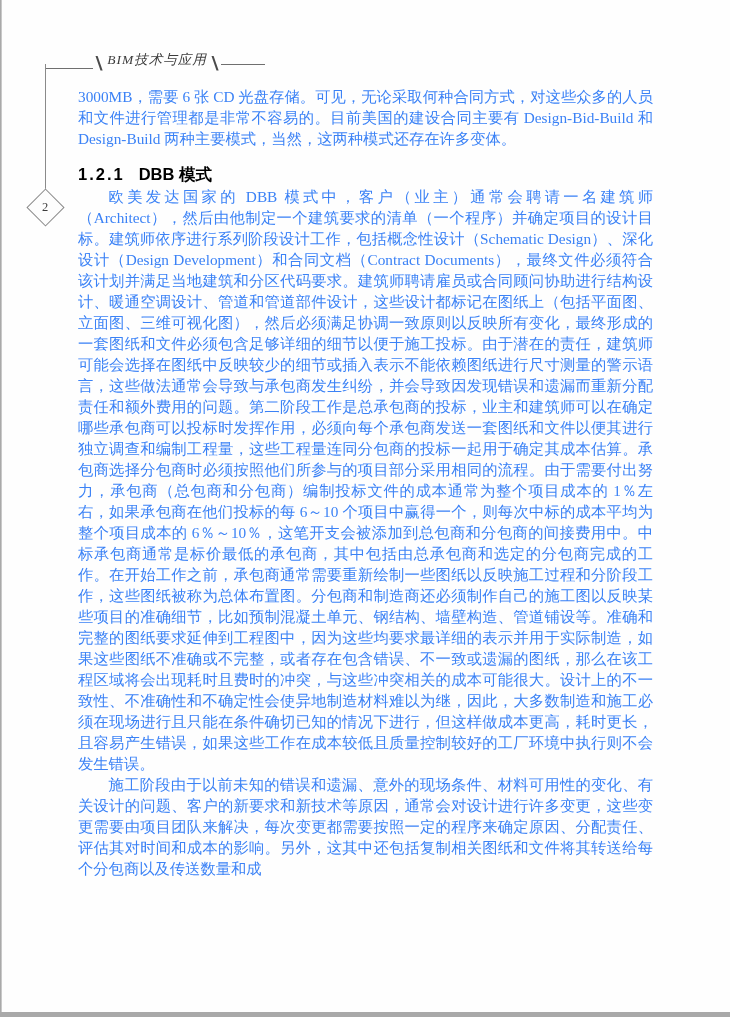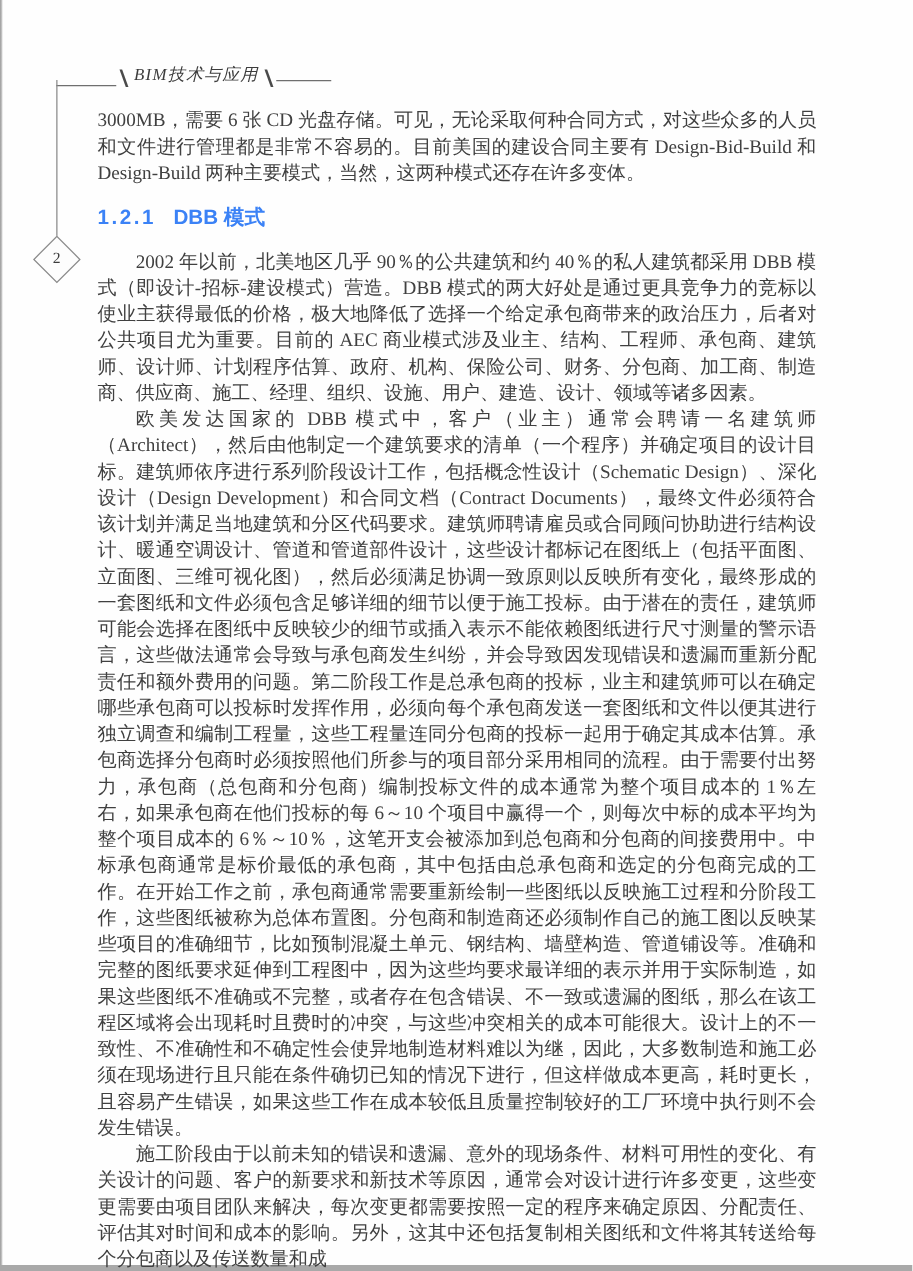--- a/index.html
+++ b/index.html
@@ -97,32 +97,32 @@
     position: absolute;
     left: 78px; top: 86px;
     width: 575px;
   }
   .para {
     margin: 0;
     font-size: 15.3px;
     line-height: 21px;
     text-align: justify;
     text-align-last: left;
-    color: #404040;
+    color: #3b82f6;
   }
   .para.indent {
     text-indent: 2em;
   }
   .section-heading {
-    margin: 14px 0 14px 0;
+    margin: 14px 0 1px 0;
     font-family: "Liberation Sans", sans-serif;
     font-weight: bold;
     font-size: 16.5px;
     line-height: 22px;
-    color: #3b82f6;
+    color: #000000;
   }
   .heading-number {
     letter-spacing: 2px;
     margin-right: 14px;
   }
 </style>
 </head>
 <body>
 
 <div class="page-left-edge"></div>
@@ -139,16 +139,15 @@
 <div class="margin-line"></div>
 <div class="page-number-diamond">
   <span class="page-number">2</span>
 </div>
 
 <div class="text-column">
   <p class="para">3000MB，需要 6 张 CD 光盘存储。可见，无论采取何种合同方式，对这些众多的人员和文件进行管理都是非常不容易的。目前美国的建设合同主要有 Design-Bid-Build 和 Design-Build 两种主要模式，当然，这两种模式还存在许多变体。</p>
   <h3 class="section-heading">
     <span class="heading-number">1.2.1</span><span>DBB 模式</span>
   </h3>
-  <p class="para indent">2002 年以前，北美地区几乎 90％的公共建筑和约 40％的私人建筑都采用 DBB 模式（即设计-招标-建设模式）营造。DBB 模式的两大好处是通过更具竞争力的竞标以使业主获得最低的价格，极大地降低了选择一个给定承包商带来的政治压力，后者对公共项目尤为重要。目前的 AEC 商业模式涉及业主、结构、工程师、承包商、建筑师、设计师、计划程序估算、政府、机构、保险公司、财务、分包商、加工商、制造商、供应商、施工、经理、组织、设施、用户、建造、设计、领域等诸多因素。</p>
   <p class="para indent">欧美发达国家的 DBB 模式中，客户（业主）通常会聘请一名建筑师（Architect），然后由他制定一个建筑要求的清单（一个程序）并确定项目的设计目标。建筑师依序进行系列阶段设计工作，包括概念性设计（Schematic Design）、深化设计（Design Development）和合同文档（Contract Documents），最终文件必须符合该计划并满足当地建筑和分区代码要求。建筑师聘请雇员或合同顾问协助进行结构设计、暖通空调设计、管道和管道部件设计，这些设计都标记在图纸上（包括平面图、立面图、三维可视化图），然后必须满足协调一致原则以反映所有变化，最终形成的一套图纸和文件必须包含足够详细的细节以便于施工投标。由于潜在的责任，建筑师可能会选择在图纸中反映较少的细节或插入表示不能依赖图纸进行尺寸测量的警示语言，这些做法通常会导致与承包商发生纠纷，并会导致因发现错误和遗漏而重新分配责任和额外费用的问题。第二阶段工作是总承包商的投标，业主和建筑师可以在确定哪些承包商可以投标时发挥作用，必须向每个承包商发送一套图纸和文件以便其进行独立调查和编制工程量，这些工程量连同分包商的投标一起用于确定其成本估算。承包商选择分包商时必须按照他们所参与的项目部分采用相同的流程。由于需要付出努力，承包商（总包商和分包商）编制投标文件的成本通常为整个项目成本的 1％左右，如果承包商在他们投标的每 6～10 个项目中赢得一个，则每次中标的成本平均为整个项目成本的 6％～10％，这笔开支会被添加到总包商和分包商的间接费用中。中标承包商通常是标价最低的承包商，其中包括由总承包商和选定的分包商完成的工作。在开始工作之前，承包商通常需要重新绘制一些图纸以反映施工过程和分阶段工作，这些图纸被称为总体布置图。分包商和制造商还必须制作自己的施工图以反映某些项目的准确细节，比如预制混凝土单元、钢结构、墙壁构造、管道铺设等。准确和完整的图纸要求延伸到工程图中，因为这些均要求最详细的表示并用于实际制造，如果这些图纸不准确或不完整，或者存在包含错误、不一致或遗漏的图纸，那么在该工程区域将会出现耗时且费时的冲突，与这些冲突相关的成本可能很大。设计上的不一致性、不准确性和不确定性会使异地制造材料难以为继，因此，大多数制造和施工必须在现场进行且只能在条件确切已知的情况下进行，但这样做成本更高，耗时更长，且容易产生错误，如果这些工作在成本较低且质量控制较好的工厂环境中执行则不会发生错误。</p>
   <p class="para indent">施工阶段由于以前未知的错误和遗漏、意外的现场条件、材料可用性的变化、有关设计的问题、客户的新要求和新技术等原因，通常会对设计进行许多变更，这些变更需要由项目团队来解决，每次变更都需要按照一定的程序来确定原因、分配责任、评估其对时间和成本的影响。另外，这其中还包括复制相关图纸和文件将其转送给每个分包商以及传送数量和成</p>
 </div>
 
 </body></html>

